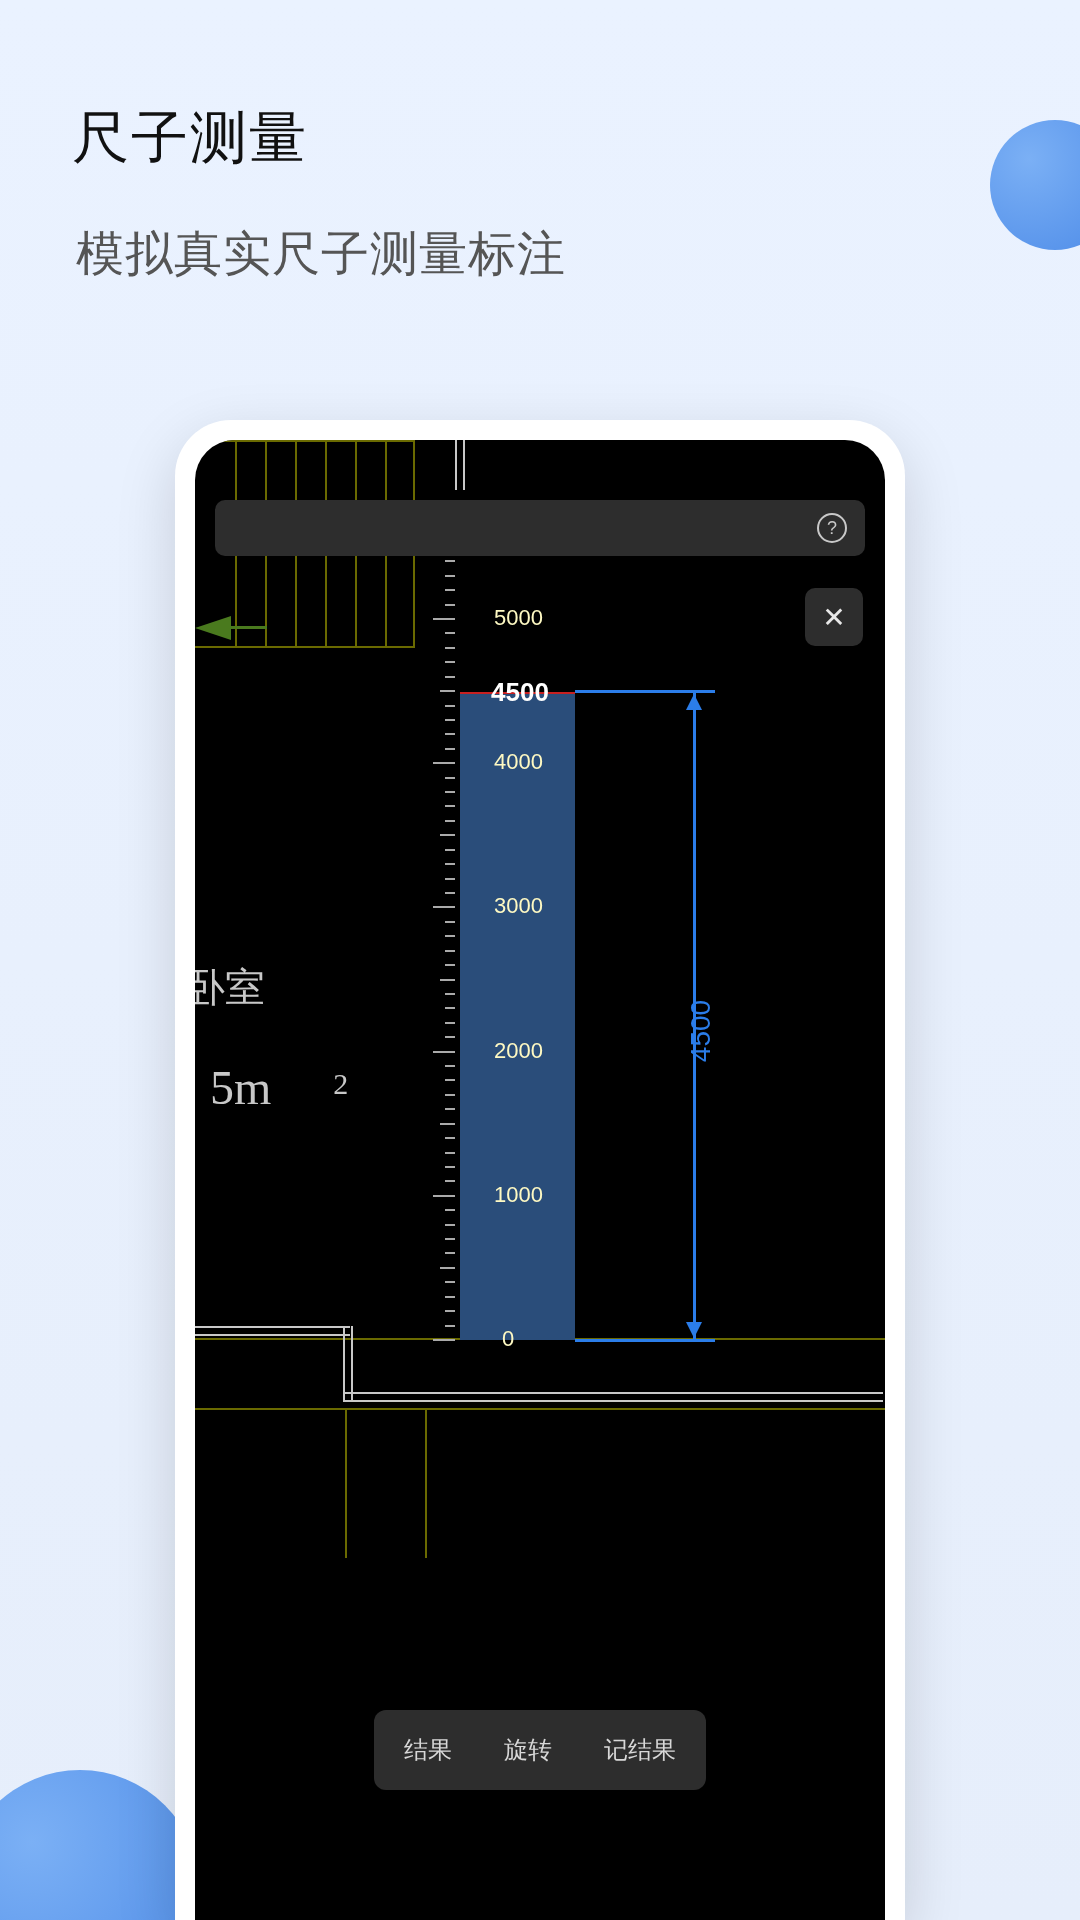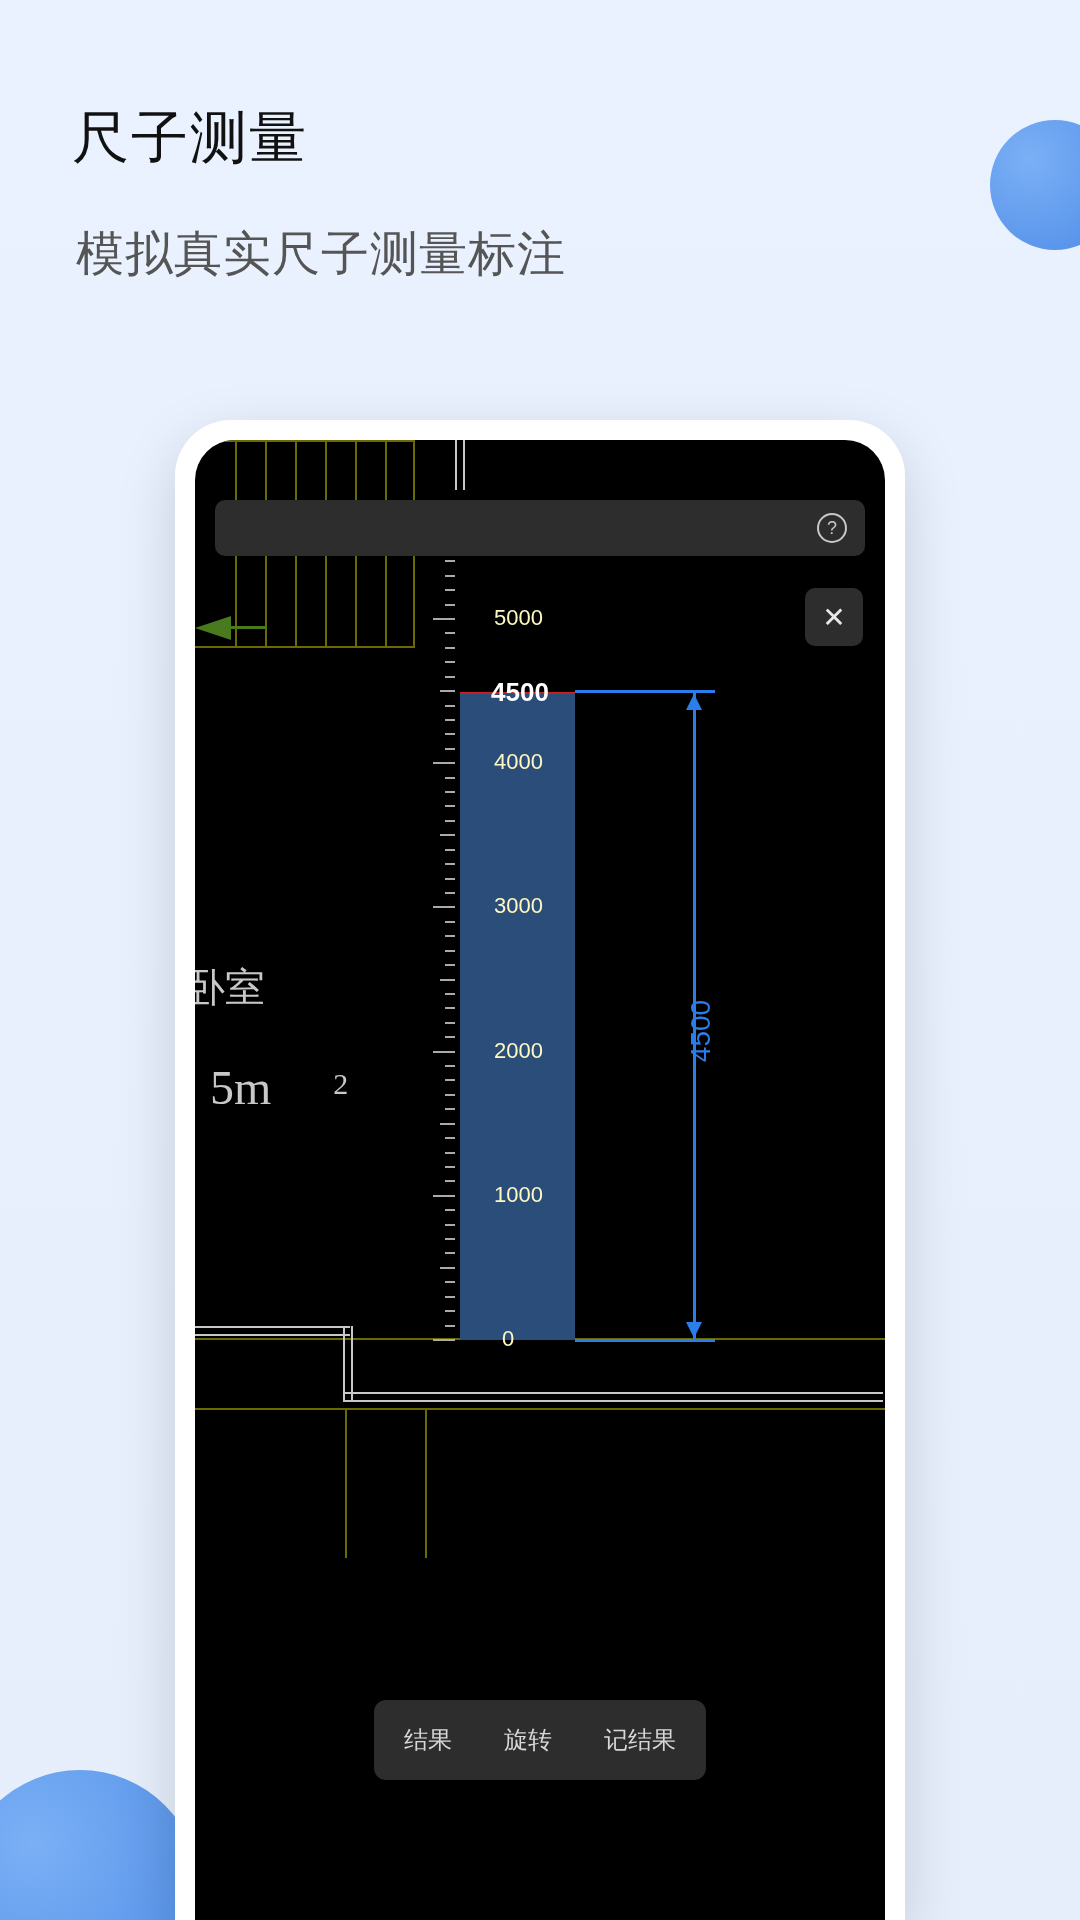--- a/index.html
+++ b/index.html
@@ -181,21 +181,21 @@
       top: 575px;
       color: #2b7de9;
       font-size: 28px;
       font-weight: 500;
       transform: rotate(-90deg);
       transform-origin: center;
     }
 
     .bottom-toolbar {
       position: absolute;
-      bottom: 140px;
+      bottom: 130px;
       left: 50%;
       transform: translateX(-50%);
       display: flex;
       background: #2d2d2d;
       border-radius: 12px;
       padding: 4px;
     }
     .tb-btn {
       padding: 20px 26px;
       color: #d8d8d8;

